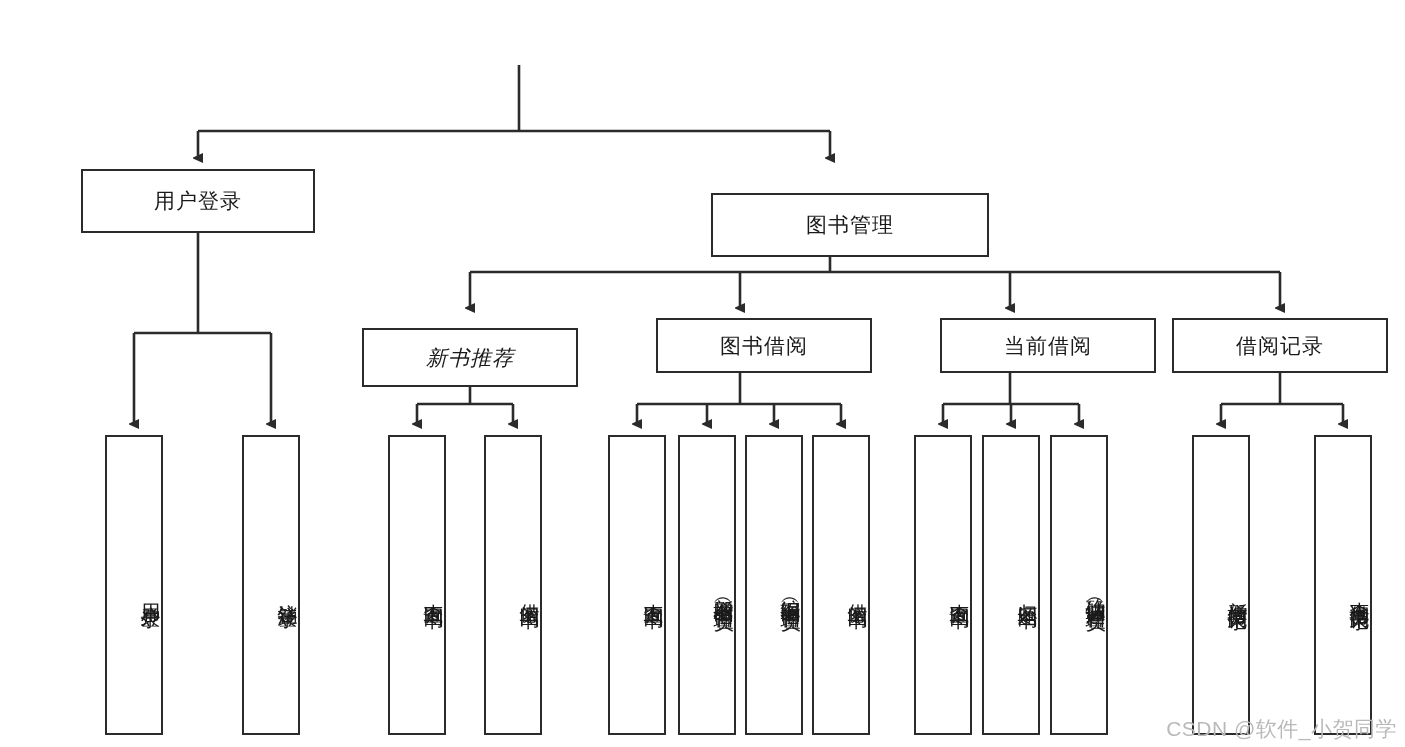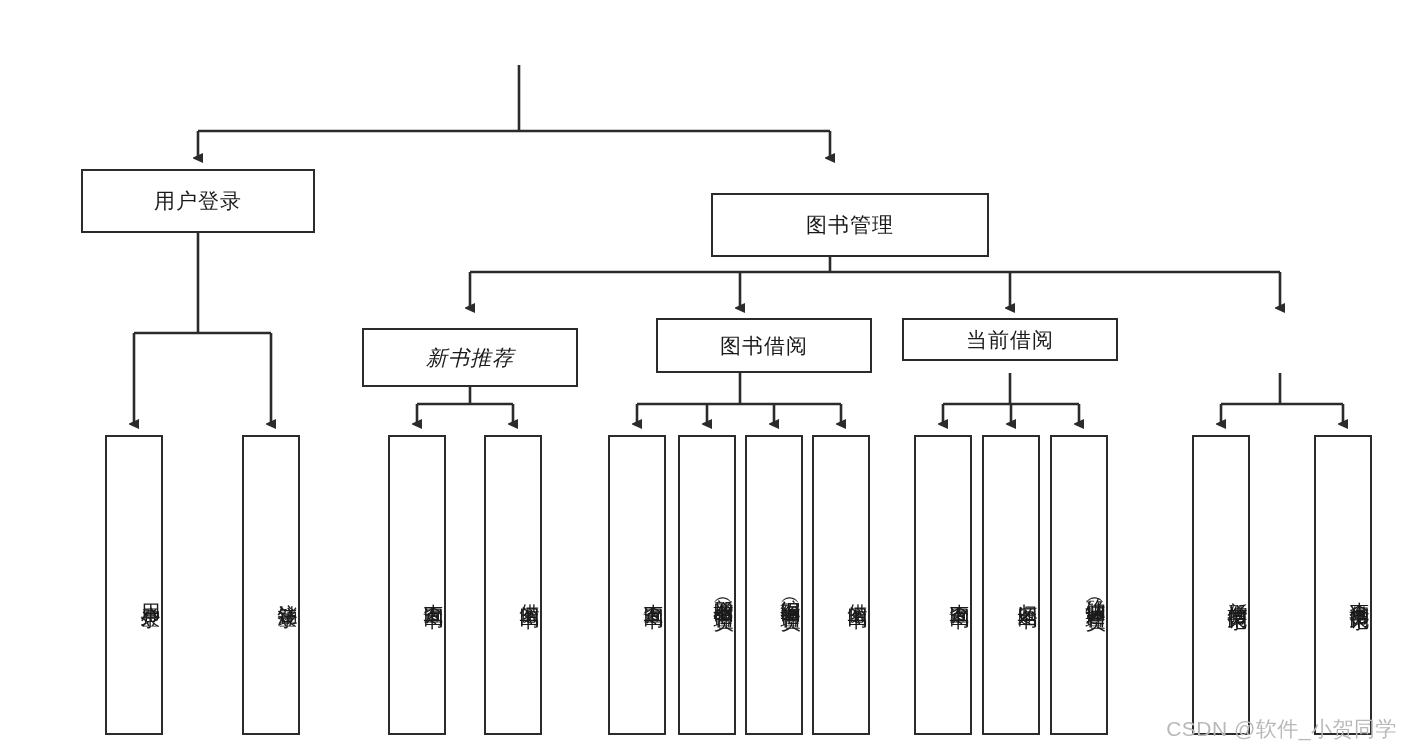--- a/index.html
+++ b/index.html
@@ -116,21 +116,22 @@
       <path d="M1343,404 L1343,424" marker-end="url(#arrow)"></path>
     </g>
   </svg>
 
 
   <div class="node horiz" style="left:81px; top:169px; width:234px; height:64px;">用户登录</div>
   <div class="node horiz" style="left:711px; top:169px; width:278px; height:64px;margin-top:24px;">图书管理</div>
 
   <div class="node horiz" style="left:362px; top:328px; width:216px; height:59px;font-style:italic;">新书推荐</div>
   <div class="node horiz" style="left:656px; top:318px; width:216px; height:55px;">图书借阅</div>
-  <div class="node horiz" style="left:902px; top:318px; width:216px; height:43px;">当前借阅</div>
+  <div class="node horiz" style="left:940px; top:318px; width:216px; height:55px;">当前借阅</div>
+  <div class="node horiz" style="left:1172px; top:318px; width:216px; height:55px;">借阅记录</div>
 
   <div class="node vert" style="left:105px; top:435px; width:58px; height:300px;">用户登录</div>
   <div class="node vert" style="left:242px; top:435px; width:58px; height:300px;">注销登录</div>
 
   <div class="node vert" style="left:388px; top:435px; width:58px; height:300px;">查询图书</div>
   <div class="node vert" style="left:484px; top:435px; width:58px; height:300px;">借阅图书</div>
 
   <div class="node vert" style="left:608px; top:435px; width:58px; height:300px;">查询图书</div>
   <div class="node vert" style="left:678px; top:435px; width:58px; height:300px;">新增图书（管理员）</div>
   <div class="node vert" style="left:745px; top:435px; width:58px; height:300px;">编辑图书（管理员）</div>

